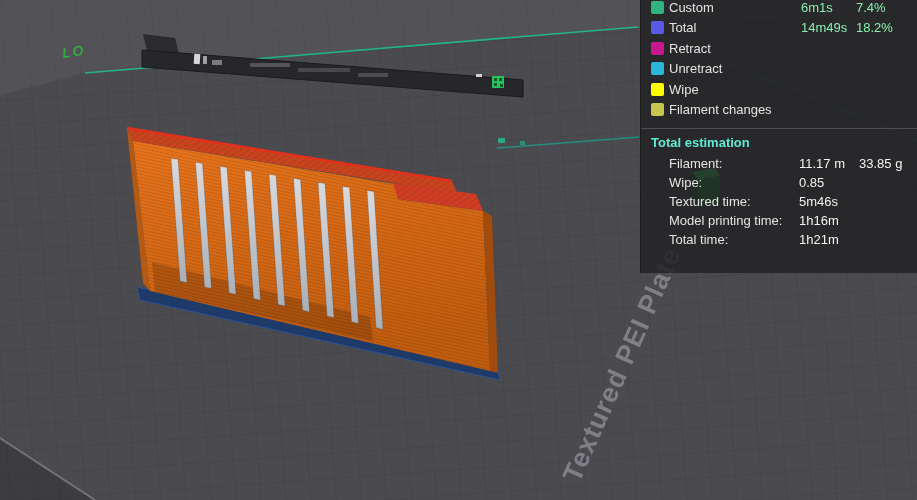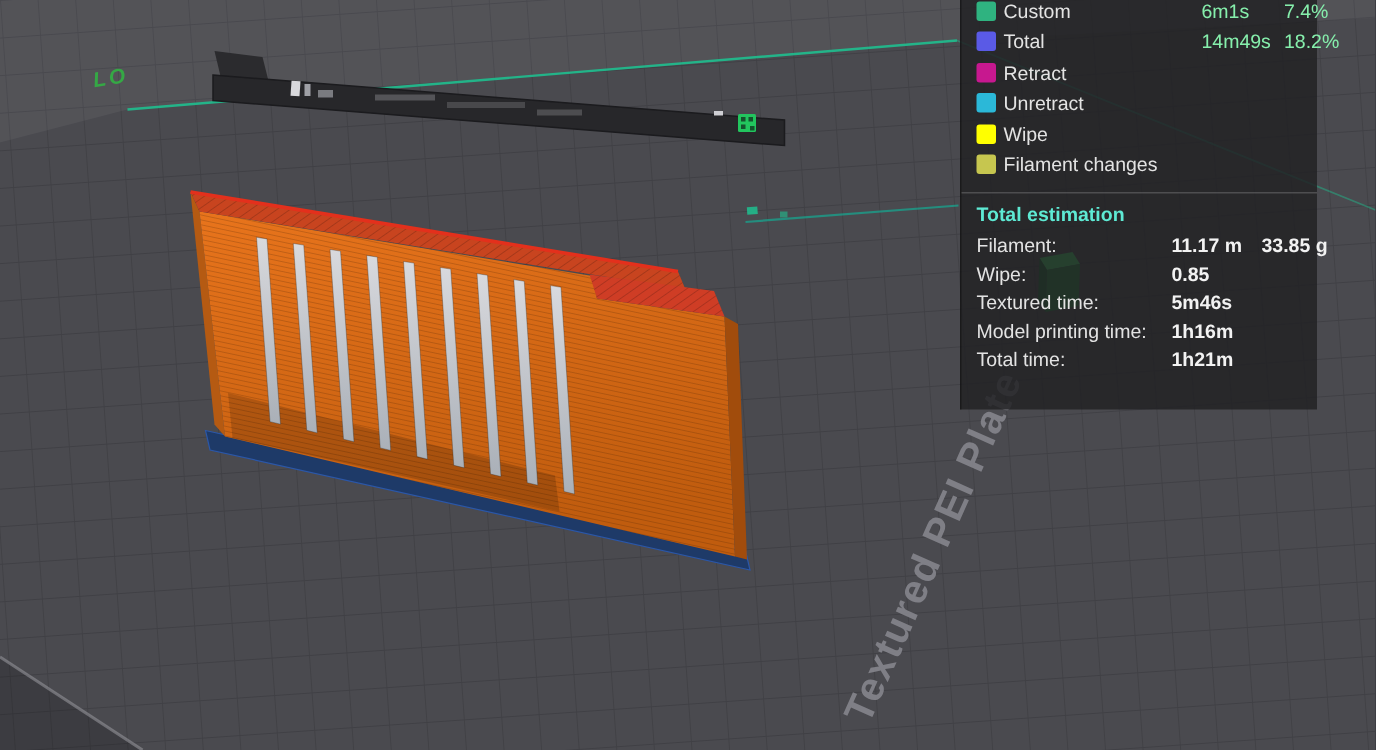--- a/index.html
+++ b/index.html
@@ -6,34 +6,34 @@
   .app{position:relative;width:917px;height:500px;overflow:hidden;
        font-family:"Liberation Sans", sans-serif;background:#4a4a4f;}
   .app svg{position:absolute;left:0;top:0;z-index:0;}
 
   
   .plate-label{position:absolute;left:557px;top:474px;z-index:1;
     transform:rotate(-66deg);transform-origin:0 0;white-space:nowrap;
     font-size:27px;font-weight:700;letter-spacing:1px;color:#87878e;opacity:.88;}
 
   
-  .panel{position:absolute;left:640px;top:0;width:238px;height:273px;z-index:2;
+  .panel{position:absolute;left:640px;top:0;width:277px;height:273px;z-index:2;
     background:rgba(33,33,36,0.84);color:#e3e3e3;font-size:13px;
     border-left:1px solid rgba(0,0,0,0.35);box-sizing:border-box;}
   .legend{margin-top:-3px;}
   .legend-row{display:grid;grid-template-columns:18px 132px 55px auto;
     align-items:center;height:20.5px;padding-left:10px;cursor:pointer;}
   .swatch{width:13px;height:13px;border-radius:2px;}
   .legend-label{white-space:nowrap;}
   .legend-time,.legend-pct{color:#86efac;}
   .divider{height:1px;background:rgba(255,255,255,0.18);margin-top:8px;}
   .est-title{font-weight:bold;color:#5eead4;padding:6px 10px 4px 10px;height:15px;}
   .est-row{display:grid;grid-template-columns:130px 60px auto;
-    align-items:center;height:19px;padding-left:10px;}
-  .est-val,.est-val2{color:#f2f2f2;white-space:nowrap;font-weight:bold;}
+    align-items:center;height:19px;padding-left:10px;margin-left:18px;}
+  .est-val,.est-val2{color:#f2f2f2;white-space:nowrap;}
 </style>
 </head>
 <body>
 
 <div class="app">
 
   <svg width="917" height="500" viewBox="0 0 917 500">
     <defs>
       <pattern id="grid" width="25" height="25" patternUnits="userSpaceOnUse" patternTransform="rotate(-4)">
         <path d="M25 0 H0 V25" fill="none" stroke="#404045" stroke-width="1.2"></path>

